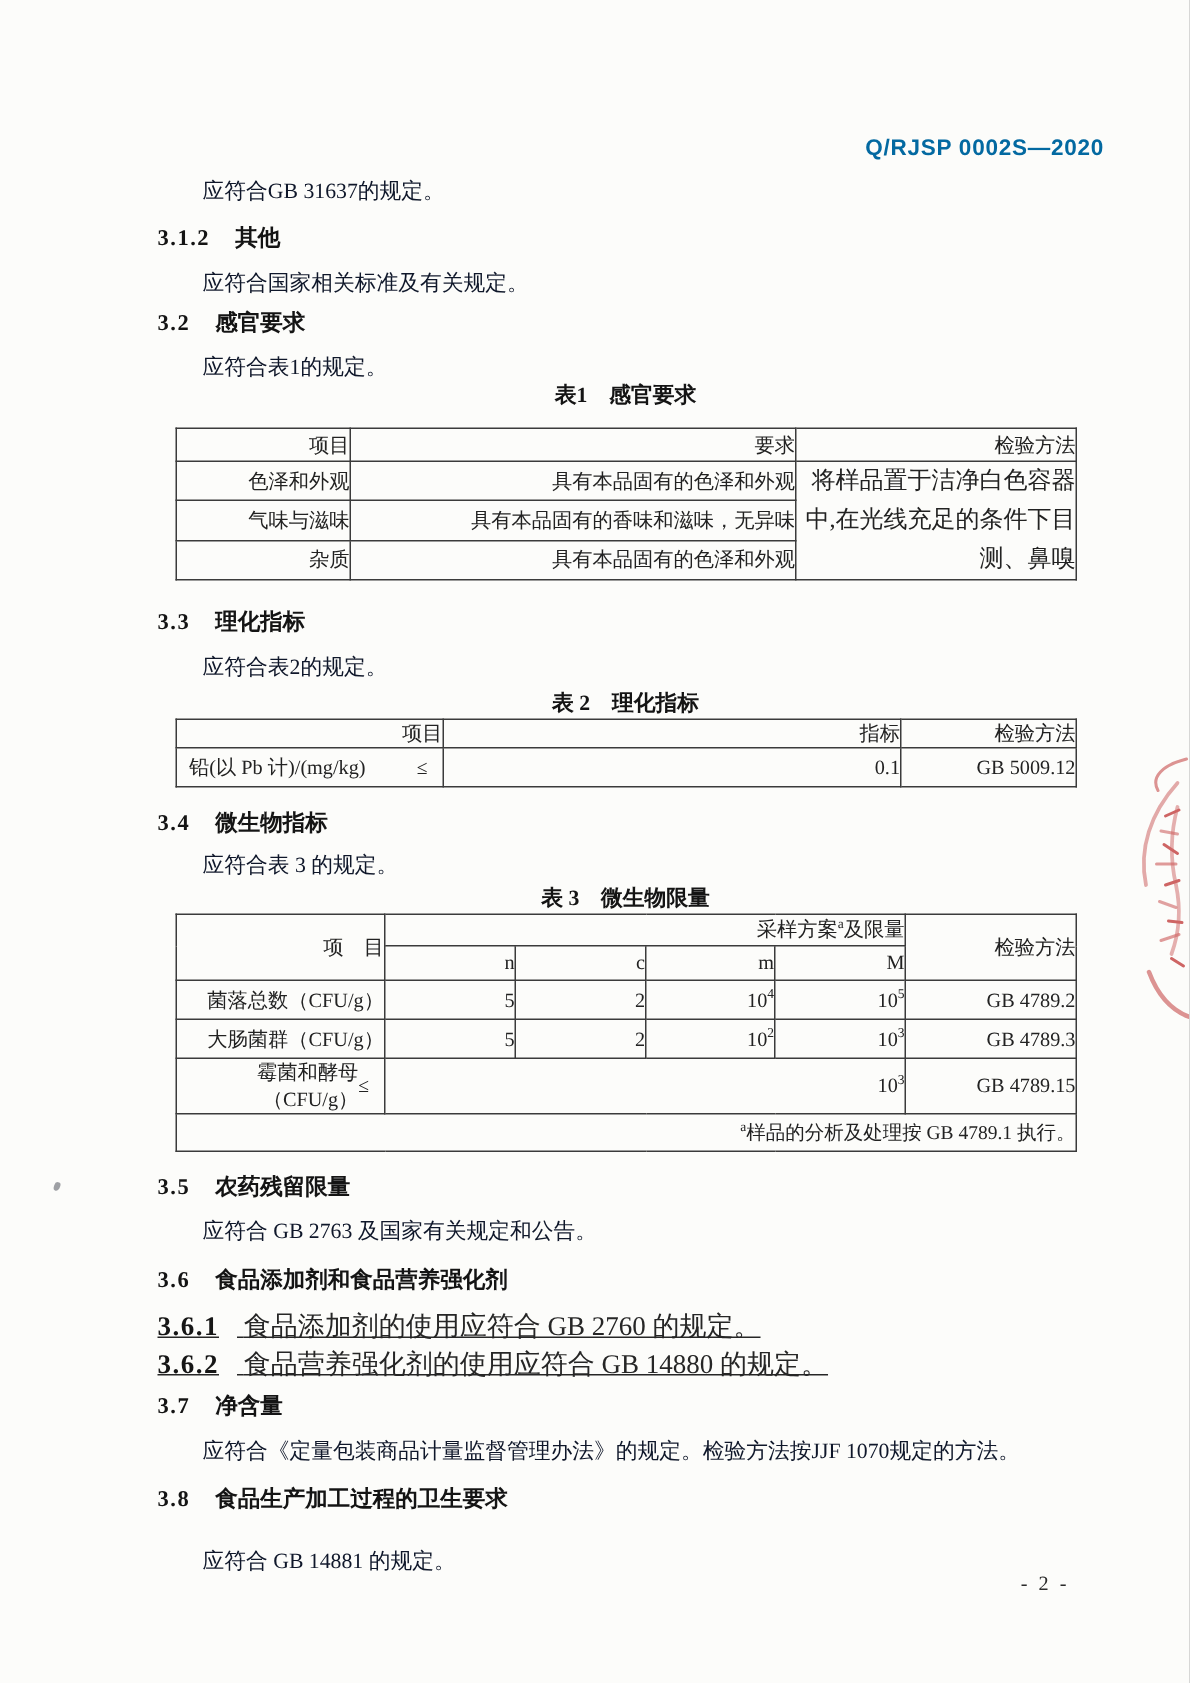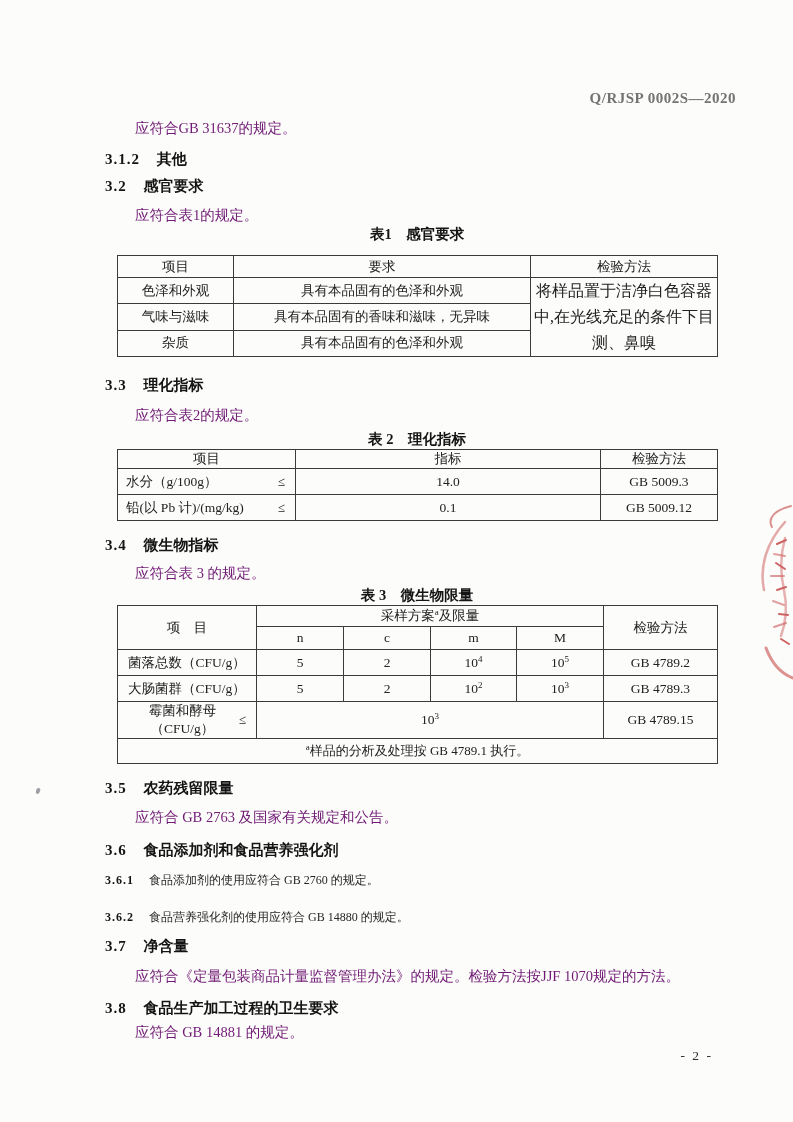--- a/index.html
+++ b/index.html
@@ -3,38 +3,38 @@
 <meta charset="utf-8">
 <style>
   html,body { margin:0; padding:0; }
   body { background:#9a9a9a; font-family:"Liberation Serif","DejaVu Serif",serif; }
   .page {
     position:relative; width:793px; height:1122px; margin:0 auto;
     background:#fcfcfa; overflow:hidden; color:#1f1f1f;
   }
   .doc-number {
     position:absolute; top:90px; right:57px;
-    font-family:Liberation Serif, serif;
-    font-weight:700; font-size:15px; letter-spacing:.5px; color:#737373;
+    font-family:Liberation Sans, sans-serif;
+    font-weight:700; font-size:15px; letter-spacing:.5px; color:#0369a1;
   }
   .content { position:absolute; left:105px; top:115px; width:612px; }
-  .para { margin:0; padding-left:30px; font-size:14.5px; line-height:20px; color:#701a75; }
-  .para-flush { margin:0; padding-left:0; font-size:12px; line-height:20px; color:#262626; }
+  .para { margin:0; padding-left:30px; font-size:14.5px; line-height:20px; color:#0f172a; }
+  .para-flush { margin:0; padding-left:0; font-size:18px; line-height:20px; color:#262626;text-decoration:underline; }
   .para-flush .clause-num { font-weight:700; margin-right:12px; letter-spacing:1px; color:#161616; }
   .heading { margin:0; font-size:15px; line-height:20px; font-weight:700; color:#141414; }
   .heading .num { margin-right:13px; letter-spacing:1px; }
   .tbl-title {
     width:600px; margin-left:12px; text-align:center;
     font-weight:700; font-size:14.5px; line-height:18px; color:#141414;
   }
   table.doc-table {
     margin-left:12px; width:600px; border-collapse:collapse; table-layout:fixed;
     font-size:13.5px; color:#222; border:1.5px solid #333;
   }
-  table.doc-table td { border:1px solid #3b3b3b; padding:0; text-align:center; vertical-align:middle; }
+  table.doc-table td { border:1px solid #3b3b3b; padding:0; text-align:right; vertical-align:middle; }
   td.cell-left { text-align:left; padding-left:8px; }
   .item-rel { display:flex; justify-content:space-between; align-items:center; padding:0 10px 0 8px; }
   .item-rel .rel { font-size:13px; }
   sup { font-size:9px; line-height:0; }
   .t1-head td { height:21px; }
   .t1-row td { height:22px; }
   .t1-method { font-size:16px; line-height:26px; padding:0 6px; }
   .t2-head td { height:18px; }
   .t2-row td { height:25px; }
   .t3-h1 td { height:20px; }
@@ -60,20 +60,21 @@
   <div class="doc-number">Q/RJSP 0002S—2020</div>
 
   <div class="content">
 
     <p class="para" style="margin-top:3px">应符合GB 31637的规定。</p>
 
     <h3 class="heading" style="margin-top:11px">
       <span class="num">3.1.2</span>
       <span>其他</span>
     </h3>
+    <p class="para" style="margin-top:10px">应符合国家相关标准及有关规定。</p>
 
     <h3 class="heading" style="margin-top:7px">
       <span class="num">3.2</span>
       <span>感官要求</span>
     </h3>
     <p class="para" style="margin-top:9px">应符合表1的规定。</p>
 
     <div class="tbl-title" style="">表1　感官要求</div>
 
     <table class="doc-table" style="margin-top:12px">
@@ -116,30 +117,20 @@
       <colgroup>
           <col style="width:178px">
           <col style="width:305px">
           <col style="width:117px">
         </colgroup>
       <tbody>
         <tr class="t2-head">
           <td>项目</td>
           <td>指标</td>
           <td>检验方法</td>
-        </tr>
-        <tr class="t2-row">
-          <td>
-            <div class="item-rel">
-              <span>水分（g/100g）</span>
-              <span class="rel">≤</span>
-            </div>
-          </td>
-          <td>14.0</td>
-          <td class="cell-left">GB 5009.3</td>
         </tr>
         <tr class="t2-row">
           <td>
             <div class="item-rel">
               <span>铅(以 Pb 计)/(mg/kg)</span>
               <span class="rel">≤</span>
             </div>
           </td>
           <td>0.1</td>
           <td class="cell-left">GB 5009.12</td>
@@ -217,36 +208,36 @@
     <p class="para" style="margin-top:9px">应符合 GB 2763 及国家有关规定和公告。</p>
 
     <h3 class="heading" style="margin-top:13px">
       <span class="num">3.6</span>
       <span>食品添加剂和食品营养强化剂</span>
     </h3>
     <p class="para-flush" style="margin-top:10px">
       <span class="clause-num">3.6.1</span>
       <span>食品添加剂的使用应符合 GB 2760 的规定。</span>
     </p>
-    <p class="para-flush" style="margin-top:17px">
+    <p class="para-flush" style="margin-top:5px">
       <span class="clause-num">3.6.2</span>
       <span>食品营养强化剂的使用应符合 GB 14880 的规定。</span>
     </p>
 
     <h3 class="heading" style="margin-top:9px">
       <span class="num">3.7</span>
       <span>净含量</span>
     </h3>
     <p class="para" style="margin-top:10px">应符合《定量包装商品计量监督管理办法》的规定。检验方法按JJF 1070规定的方法。</p>
 
     <h3 class="heading" style="margin-top:12px">
       <span class="num">3.8</span>
       <span>食品生产加工过程的卫生要求</span>
     </h3>
-    <p class="para" style="margin-top:4px">应符合 GB 14881 的规定。</p>
+    <p class="para" style="margin-top:21px">应符合 GB 14881 的规定。</p>
 
   </div>
 
   <svg class="stamp" viewBox="0 0 52 188" fill="none" stroke="#c13a3a" stroke-width="2" stroke-linecap="round" opacity="0.78">
     <path d="M50 6 C34 10 26 18 31 27" opacity="0.7"></path>
     <path d="M44 22 C26 42 18 66 23 90" opacity="0.55" stroke-width="2.5"></path>
     <path d="M36 44 l9 -4"></path>
     <path d="M33 54 l11 2" opacity="0.6"></path>
     <path d="M35 63 l9 6"></path>
     <path d="M30 76 l13 0" opacity="0.65"></path>

